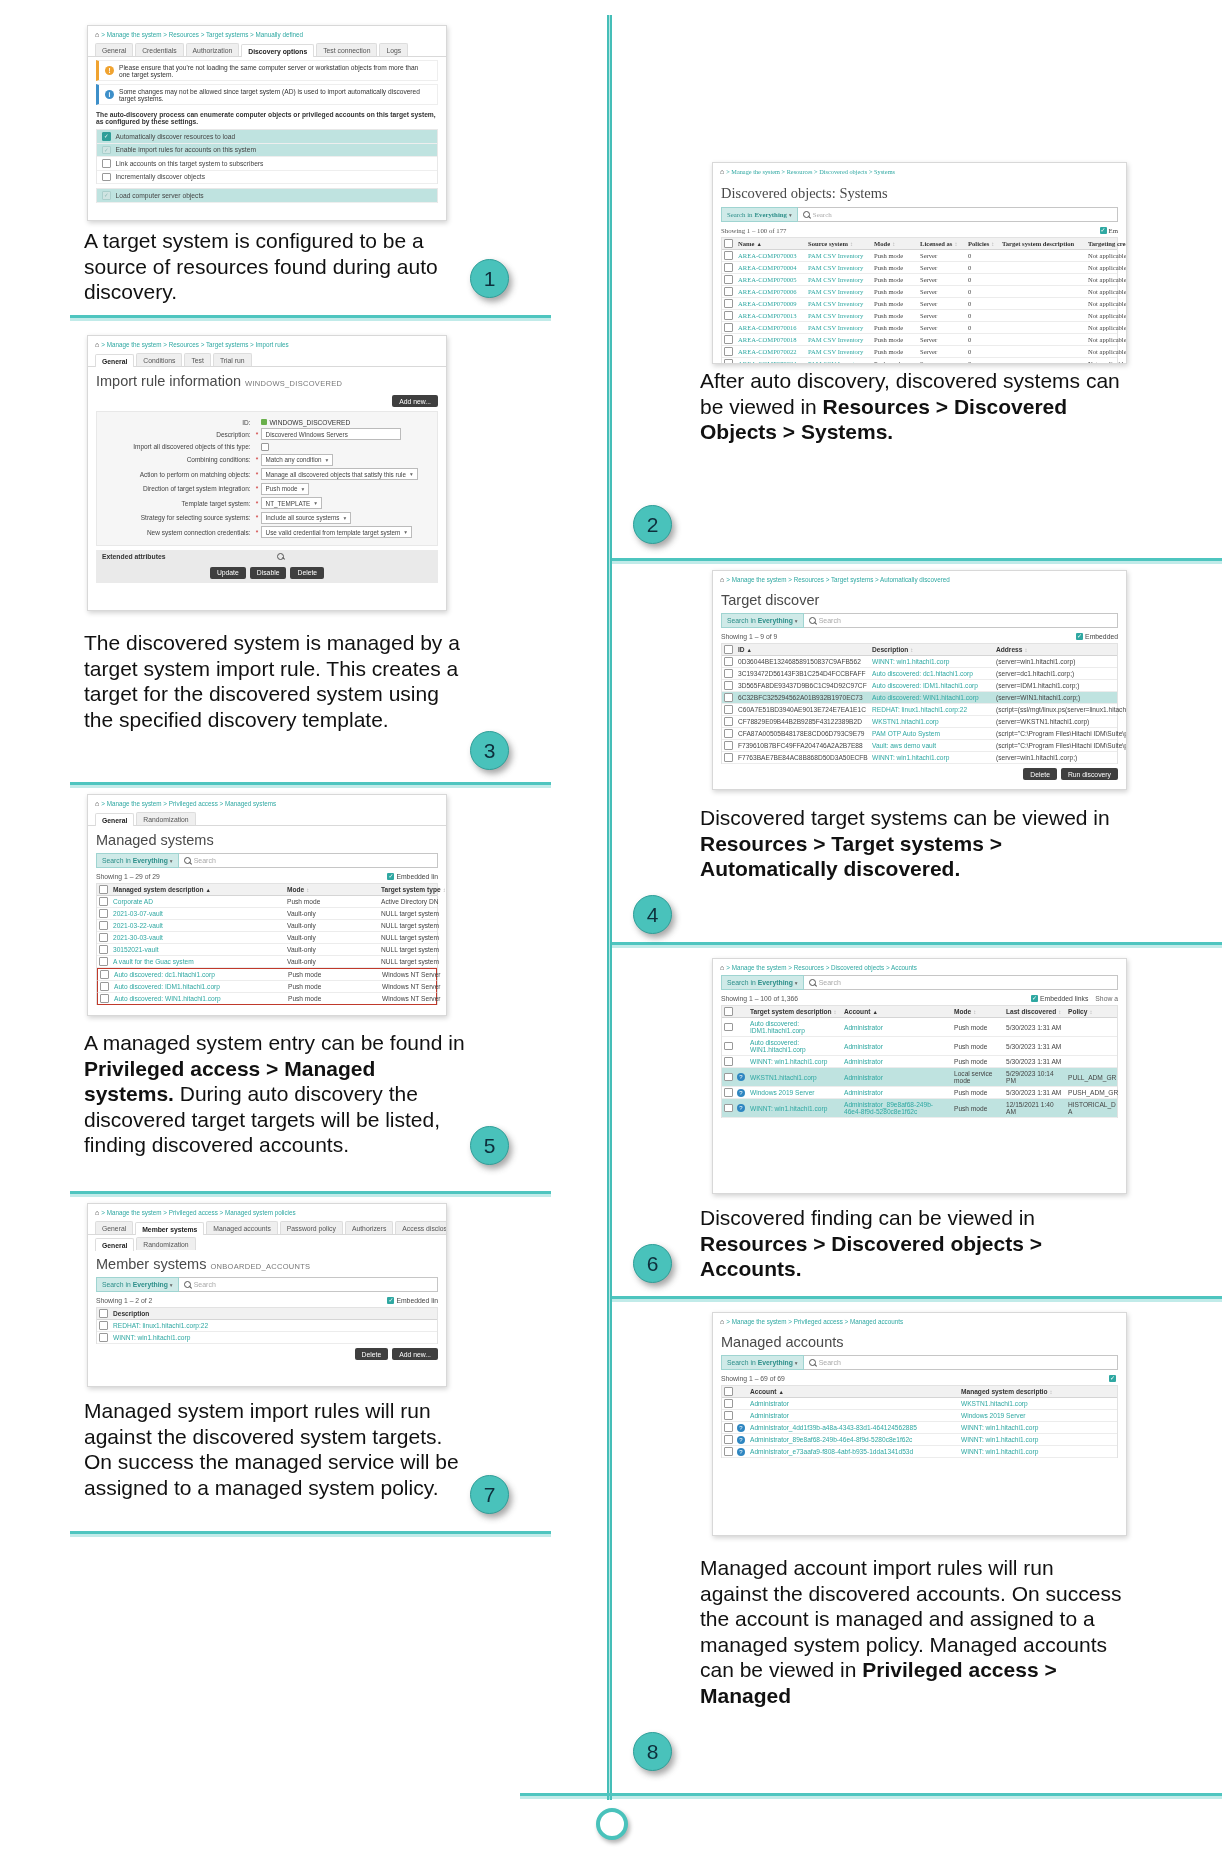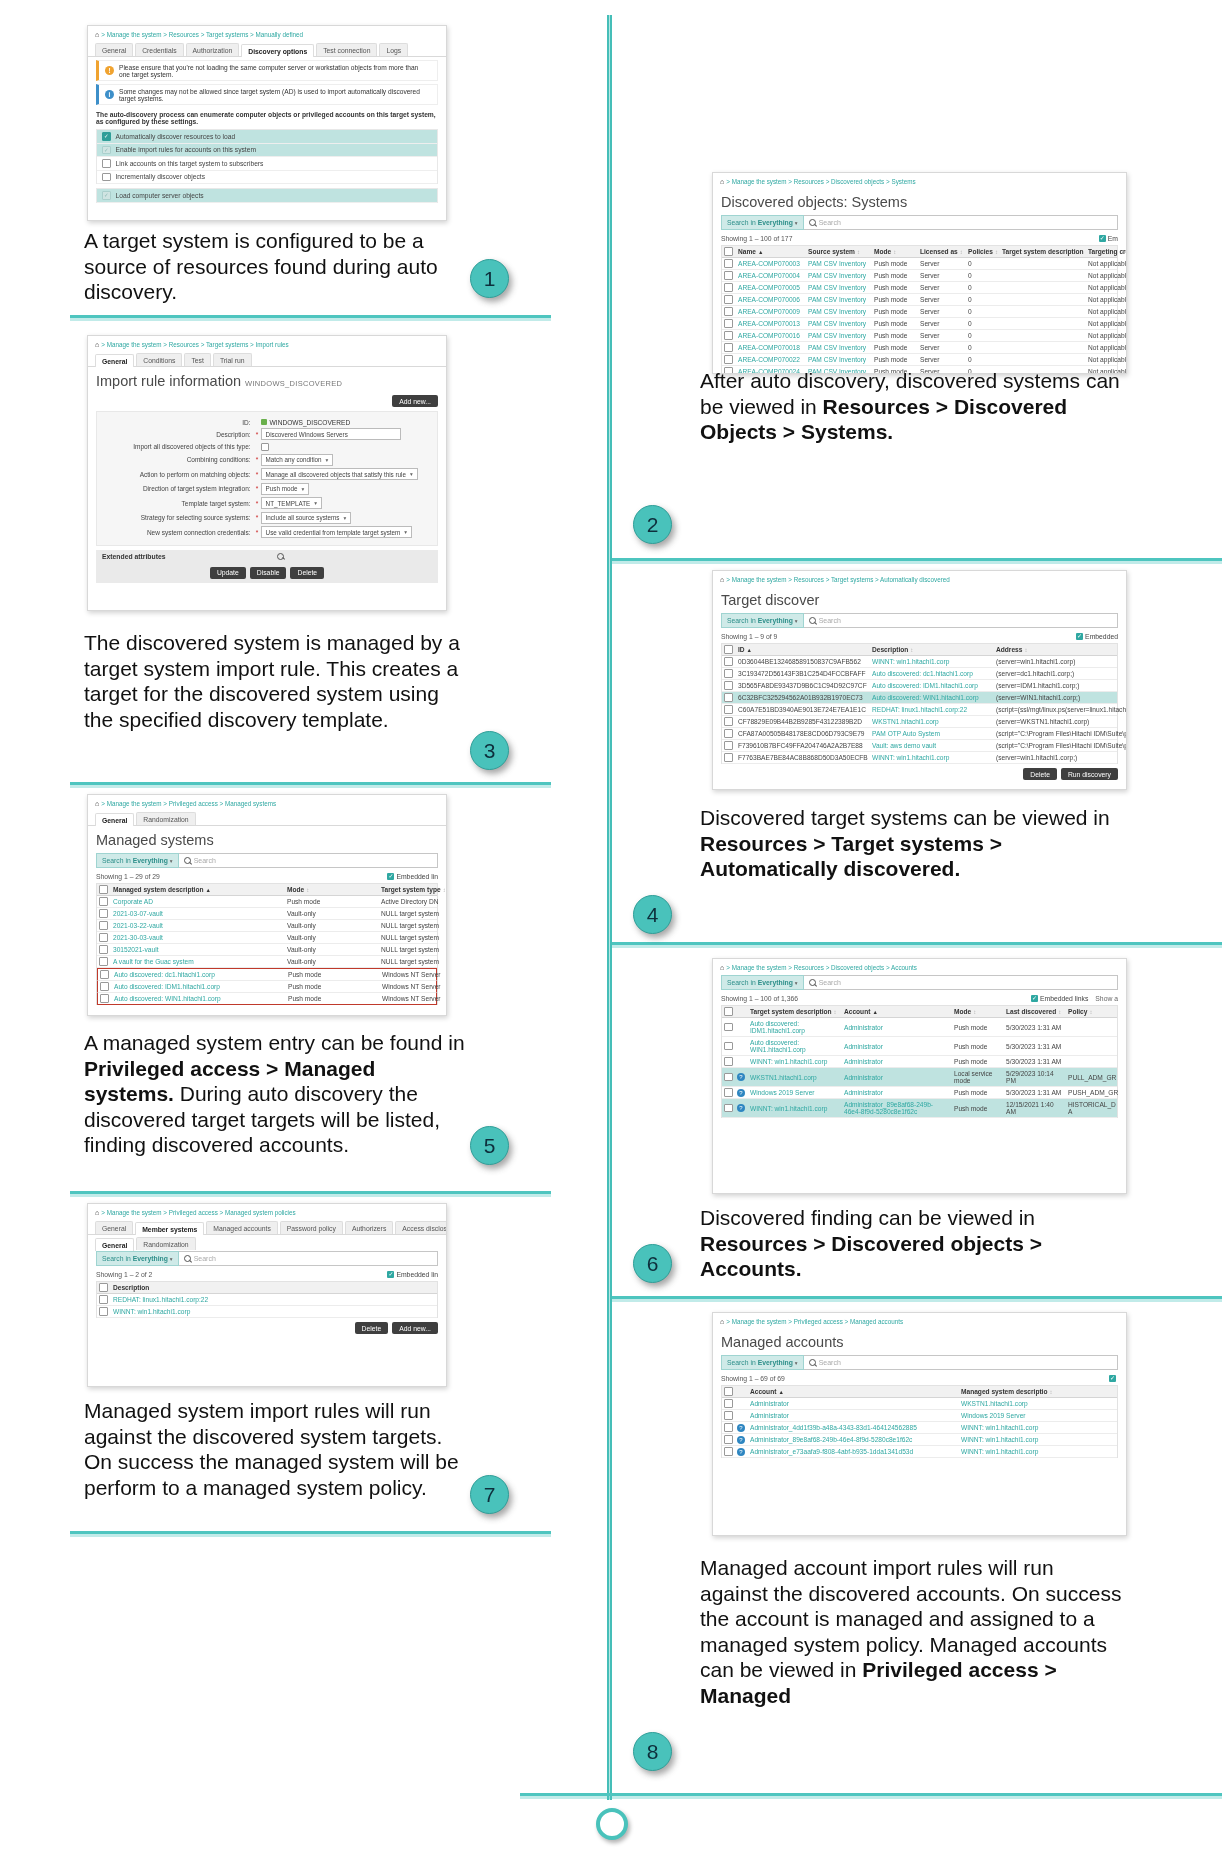--- a/index.html
+++ b/index.html
@@ -130,21 +130,21 @@
       <div class="chkrow hl">
         <span class="cbsq dim">✓</span>
         <span>Load computer server objects</span>
       </div>
     </div>
 
 </div>
 <div class="desc" style="left:84px;top:228px;width:382px;"><span>A target system is configured to be a source of resources found during auto discovery.</span></div>
 <div class="badge" style="left:470px;top:259px;">1</div>
 
-<div class="shot" style="left:712px;top:172px;width:413px;height:200px;">
+<div class="shot" style="left:712px;top:162px;width:413px;height:200px;font-family:Liberation Serif, serif;">
   <div class="bc"><span class="home">⌂</span><span>&gt; Manage the system &gt; Resources &gt; Discovered objects &gt; Systems</span></div>
   <div class="stitle"><span>Discovered objects: Systems</span></div>
   <div class="searchbar">
     <div class="scope">
         <span>Search in</span> 
         <b>Everything</b> 
         <span class="caret">▾</span>
       </div>
     <div class="sbox">
         <span class="mag"></span>
@@ -740,20 +740,21 @@
       <div class="tab active">Member systems</div>
       <div class="tab">Managed accounts</div>
       <div class="tab">Password policy</div>
       <div class="tab">Authorizers</div>
       <div class="tab">Access disclosure plugins</div>
     </div>
   <div class="tabs" style="border-bottom:none;">
       <div class="tab active">General</div>
       <div class="tab">Randomization</div>
     </div>
+  <div class="stitle"><span>Member systems</span> <span class="sfx">ONBOARDED_ACCOUNTS</span></div>
   <div class="searchbar">
     <div class="scope">
         <span>Search in</span> 
         <b>Everything</b> 
         <span class="caret">▾</span>
       </div>
     <div class="sbox">
         <span class="mag"></span>
         <span class="ph">Search</span>
       </div>
@@ -783,21 +784,21 @@
           <span class="cbsq"></span>
         </div>
         <div class="tcell link" style="width: 330px;">WINNT: win1.hitachi1.corp</div>
       </div>
     </div>
   <div class="btnrow right">
     <span class="btn">Delete</span>
     <span class="btn">Add new...</span>
   </div>
 </div>
-<div class="desc" style="left:84px;top:1398px;width:382px;"><span>Managed system import rules will run against the discovered system targets. On success the managed system will be perform to a managed system policy.</span></div>
+<div class="desc" style="left:84px;top:1398px;width:382px;"><span>Managed system import rules will run against the discovered system targets. On success the managed service will be assigned to a managed system policy.</span></div>
 <div class="badge" style="left:470px;top:1475px;">7</div>
 
 <div class="shot" style="left:712px;top:1312px;width:413px;height:222px;">
   <div class="bc"><span class="home">⌂</span><span>&gt; Manage the system &gt; Privileged access &gt; Managed accounts</span></div>
   <div class="stitle"><span>Managed accounts</span></div>
   <div class="searchbar">
     <div class="scope">
         <span>Search in</span> 
         <b>Everything</b> 
         <span class="caret">▾</span>

